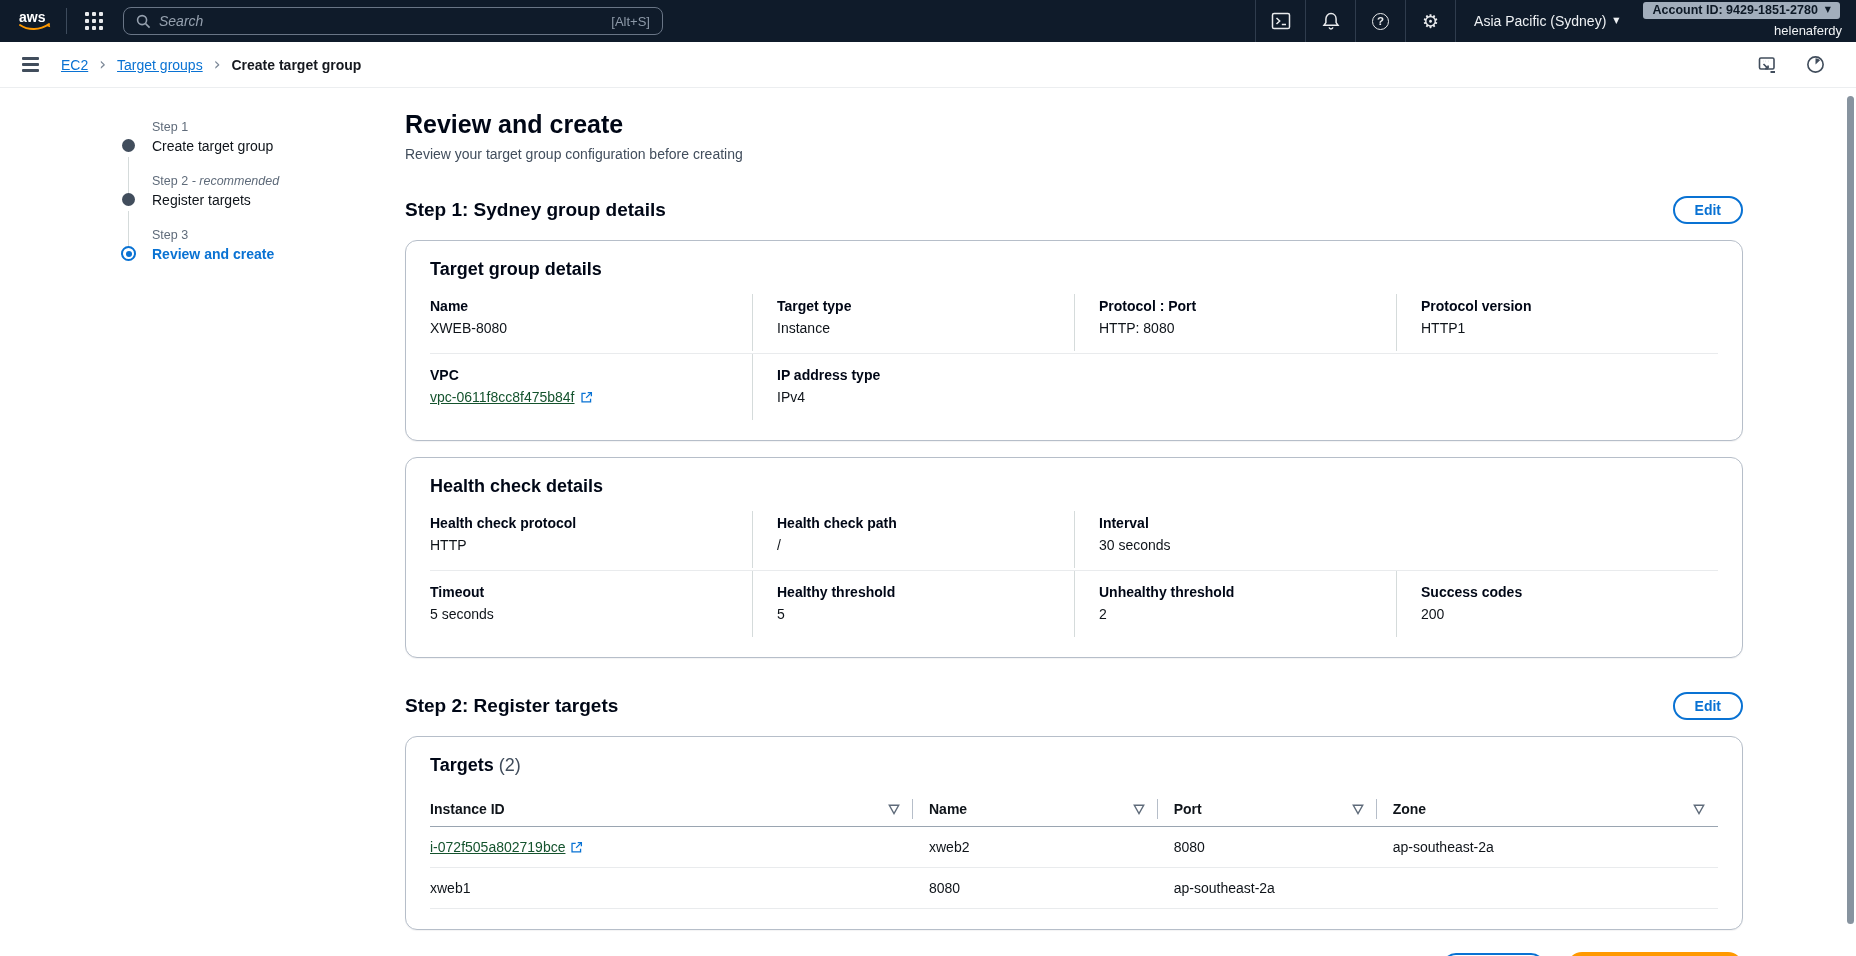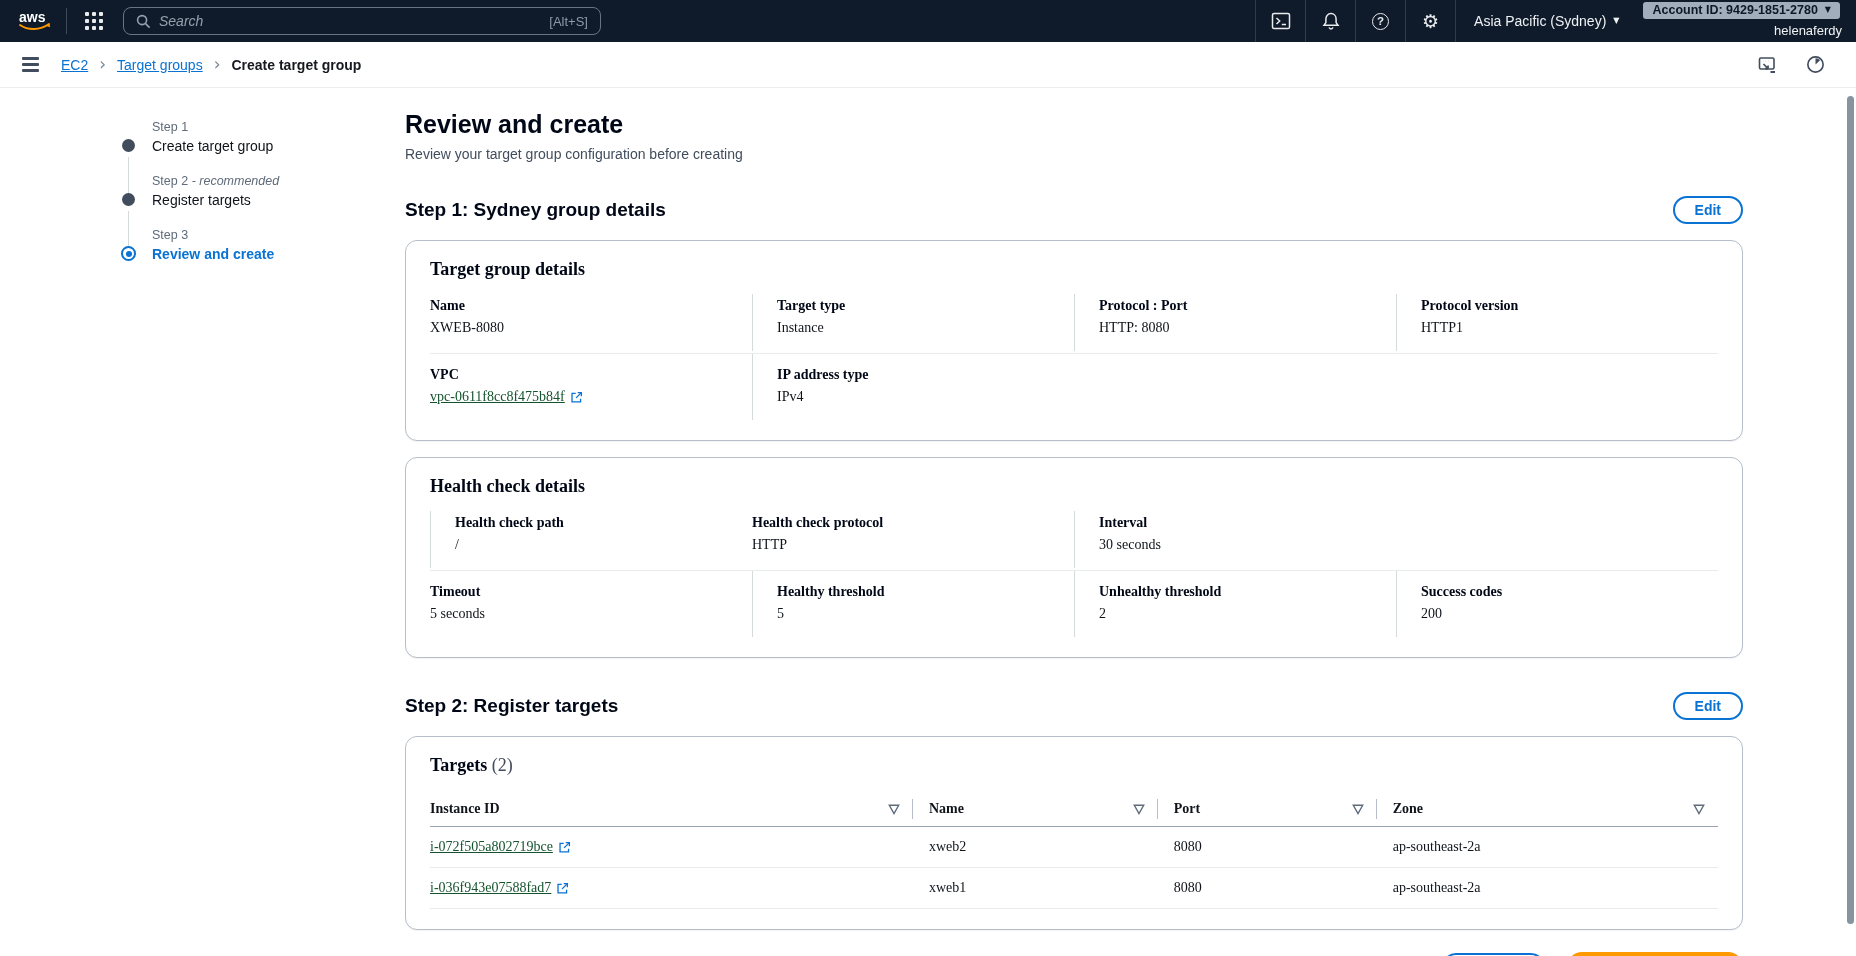--- a/index.html
+++ b/index.html
@@ -5,21 +5,21 @@
   * { margin:0; padding:0; box-sizing:border-box; }
   body { font-family:"Liberation Sans","DejaVu Sans",sans-serif; background:#fff; }
   .screen { position:relative; width:1856px; height:956px; overflow:hidden; background:#fff; color:#0f141a; }
 
   
   .topbar { display:flex; align-items:center; height:42px; background:#0f1b2a; color:#e9ebed; }
   .tb-left { display:flex; align-items:center; padding-left:16px; height:100%; }
   .logo-btn { display:flex; align-items:center; margin-right:12px; cursor:pointer; }
   .tb-divider { width:1px; height:26px; background:#3d4b5c; margin-right:8px; }
   .tb-grid-btn { width:38px; height:42px; display:flex; align-items:center; justify-content:center; cursor:pointer; }
-  .search { display:flex; align-items:center; width:478px; height:28px; margin-left:10px;
+  .search { display:flex; align-items:center; width:540px; height:28px; margin-left:10px;
             border:1px solid #697586; border-radius:8px; padding:0 12px; gap:8px; }
   .search input { flex:1; background:transparent; border:none; outline:none; color:#d1d5db; font-size:14px;
                   font-family:inherit; }
   .search input::placeholder { color:#95a0ae; font-style:italic; }
   .search-shortcut { color:#8d99a8; font-size:13px; }
   .tb-spacer { flex:1; }
   .tb-icons { display:flex; align-items:center; height:100%; }
   .tbico { width:50px; height:42px; display:flex; align-items:center; justify-content:center;
            border-left:1px solid #2f3c4d; cursor:pointer; }
   .help-circle { width:17px; height:17px; border:1.6px solid #e9ebed; border-radius:50%; color:#e9ebed;
@@ -63,21 +63,21 @@
   h1.page-title { font-size:25px; font-weight:700; color:#000716; margin:22px 0 7px; }
   .page-sub { font-size:14px; color:#414d5c; }
   .section-head { display:flex; align-items:center; justify-content:space-between; margin-top:34px; }
   .section-head h2 { font-size:19px; font-weight:700; color:#000716; }
 
   .btn { font-family:inherit; font-size:14px; font-weight:700; cursor:pointer; border-radius:20px; }
   .btn-outline { border:2px solid #0972d3; color:#0972d3; background:#fff; padding:4px 20px; }
   .btn-primary { border:2px solid #ff9900; background:#ff9900; color:#000716; padding:5px 21px; }
 
   .card { margin-top:16px; background:#fff; border:1px solid #b6bec9; border-radius:12px;
-          padding:18px 24px 20px; box-shadow:0 1px 1px rgba(0,28,36,.05);font-family:Liberation Serif, serif; }
+          padding:18px 24px 20px; box-shadow:0 1px 1px rgba(0,28,36,.05); }
   .card-title { font-size:18px; font-weight:700; color:#000716; }
   .card-count { font-weight:400; color:#414d5c; }
 
   .fgrid { display:grid; grid-template-columns:repeat(4,1fr); margin-top:14px; }
   .fgrid.second { border-top:1px solid #e9ebed; margin-top:2px; }
   .fcell { padding:13px 18px 15px 24px; border-left:1px solid #d5dbdb; }
   .fcell.first { border-left:none; padding-left:0; }
   .fcell.empty { border-left:none; }
   .fgrid.topflush .fcell { padding-top:4px; }
   .flabel { font-size:14px; font-weight:700; color:#000716; margin-bottom:6px; }
@@ -275,27 +275,27 @@
             <div class="fvalue">IPv4</div>
           </div>
           <div class="fcell empty"></div>
           <div class="fcell empty"></div>
         </div>
       </div>
 
       <div class="card">
         <div class="card-title">Health check details</div>
         <div class="fgrid topflush">
-          <div class="fcell">
-            <div class="flabel">Health check path</div>
-            <div class="fvalue">/</div>
-          </div>
           <div class="fcell first">
             <div class="flabel">Health check protocol</div>
             <div class="fvalue">HTTP</div>
+          </div>
+          <div class="fcell">
+            <div class="flabel">Health check path</div>
+            <div class="fvalue">/</div>
           </div>
           <div class="fcell">
             <div class="flabel">Interval</div>
             <div class="fvalue">30 seconds</div>
           </div>
         </div>
         <div class="fgrid second">
           <div class="fcell first">
             <div class="flabel">Timeout</div>
             <div class="fvalue">5 seconds</div>
@@ -361,30 +361,20 @@
                     <path d="M9.5 2 H14 V6.5"></path>
                     <path d="M14 2 L7.5 8.5"></path>
                 </svg>
               </span>
             </div>
             <div class="td">xweb2</div>
             <div class="td">8080</div>
             <div class="td">ap-southeast-2a</div>
           </div>
           <div class="tbl-row">
-            <div class="td">
-              <span class="bluelink">
-                <span>i-036f943e07588fad7</span>
-                <svg width="13" height="13" viewBox="0 0 16 16" fill="none" stroke="#0972d3" stroke-width="1.6">
-                  <path d="M13 9.5 v4 H2.5 V3 H7"></path>
-                    <path d="M9.5 2 H14 V6.5"></path>
-                    <path d="M14 2 L7.5 8.5"></path>
-                </svg>
-              </span>
-            </div>
             <div class="td">xweb1</div>
             <div class="td">8080</div>
             <div class="td">ap-southeast-2a</div>
           </div>
         </div>
       </div>
 
       <div class="footer">
 
         <button class="btn btn-outline">Previous</button>

